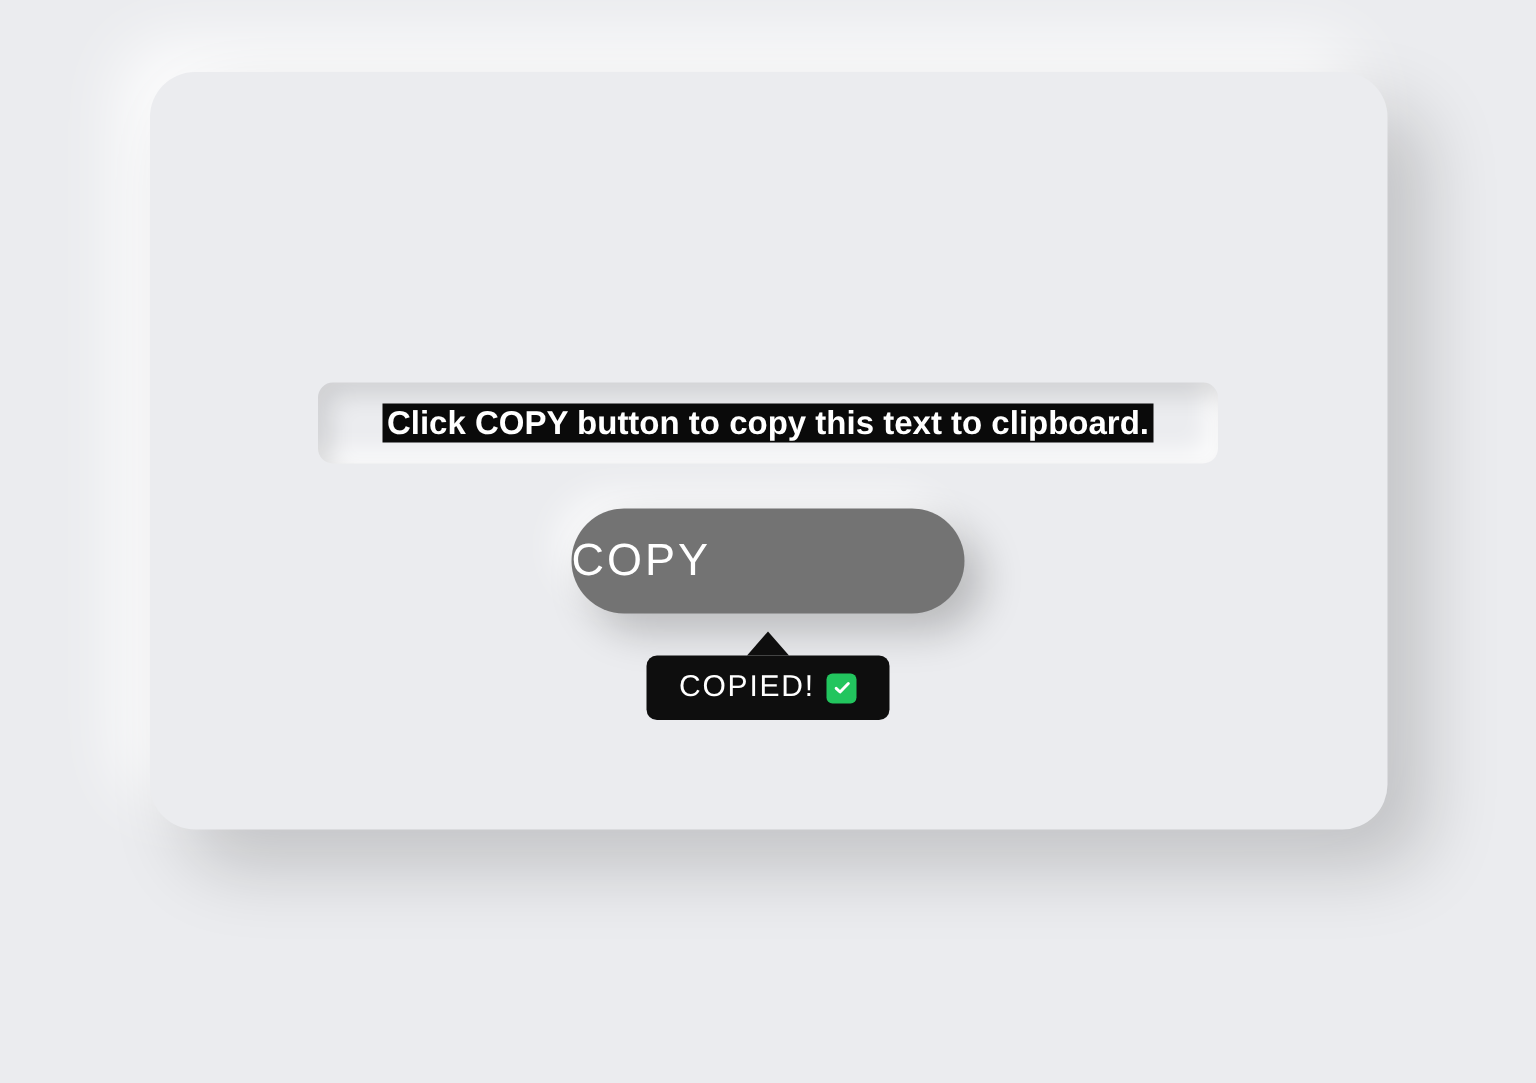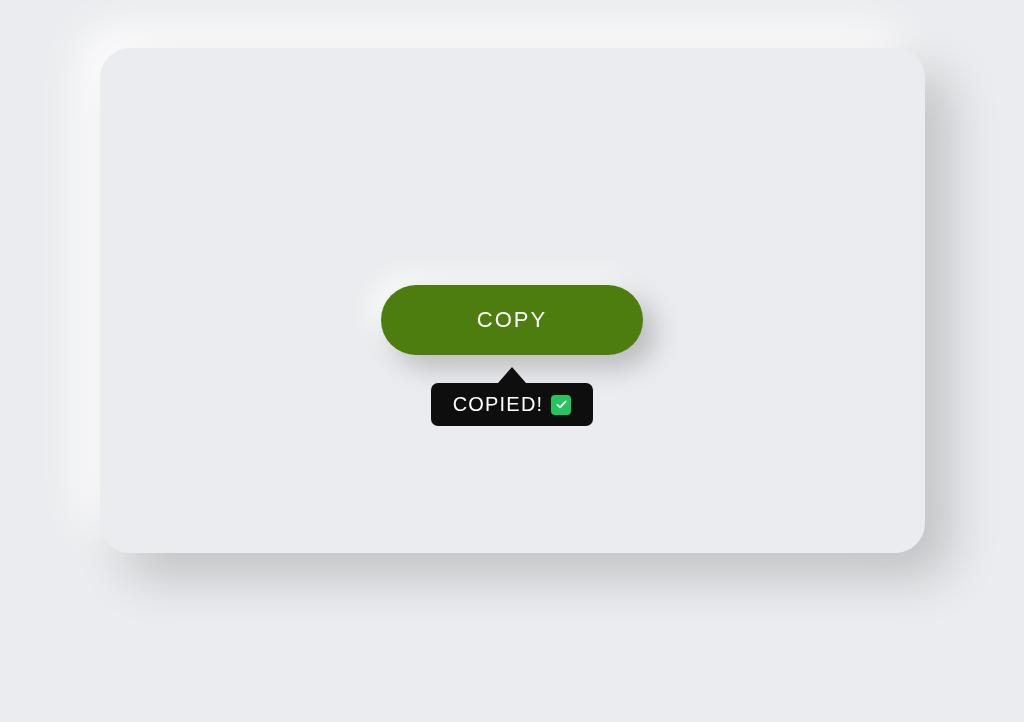--- a/index.html
+++ b/index.html
@@ -54,34 +54,34 @@
       font-size: 22px;
       font-weight: bold;
       padding: 0 3px;
       white-space: nowrap;
     }
     
     .copy-button {
       margin-top: 30px;
       width: 262px;
       height: 70px;
-      background: #4d7c0f;
+      background: #737373;
       color: #ffffff;
       border: none;
       border-radius: 35px;
-      font-size: 22px;
+      font-size: 30px;
       font-weight: 500;
       letter-spacing: 2px;
       cursor: pointer;
       box-shadow: 
         12px 12px 28px rgba(0, 0, 0, 0.22),
         -10px -10px 24px rgba(255, 255, 255, 0.75);
       display: flex;
       align-items: center;
-      justify-content: center;
+      justify-content: flex-start;
     }
     
     .tooltip-wrapper {
       margin-top: 12px;
       display: flex;
       flex-direction: column;
       align-items: center;
     }
     
     .tooltip-arrow {
@@ -117,20 +117,23 @@
     .check-badge svg {
       width: 13px;
       height: 13px;
     }
   </style>
 </head>
 <body>
 
 <div class="card">
 
+  <div class="text-well">
+    <span class="selected-text">Click COPY button to copy this text to clipboard.</span>
+  </div>
 
   <button class="copy-button">
     <span>COPY</span>
   </button>
 
   <div class="tooltip-wrapper">
     <div class="tooltip-arrow"></div>
     <div class="tooltip-box">
       <span>COPIED!</span>
       <span class="check-badge">

